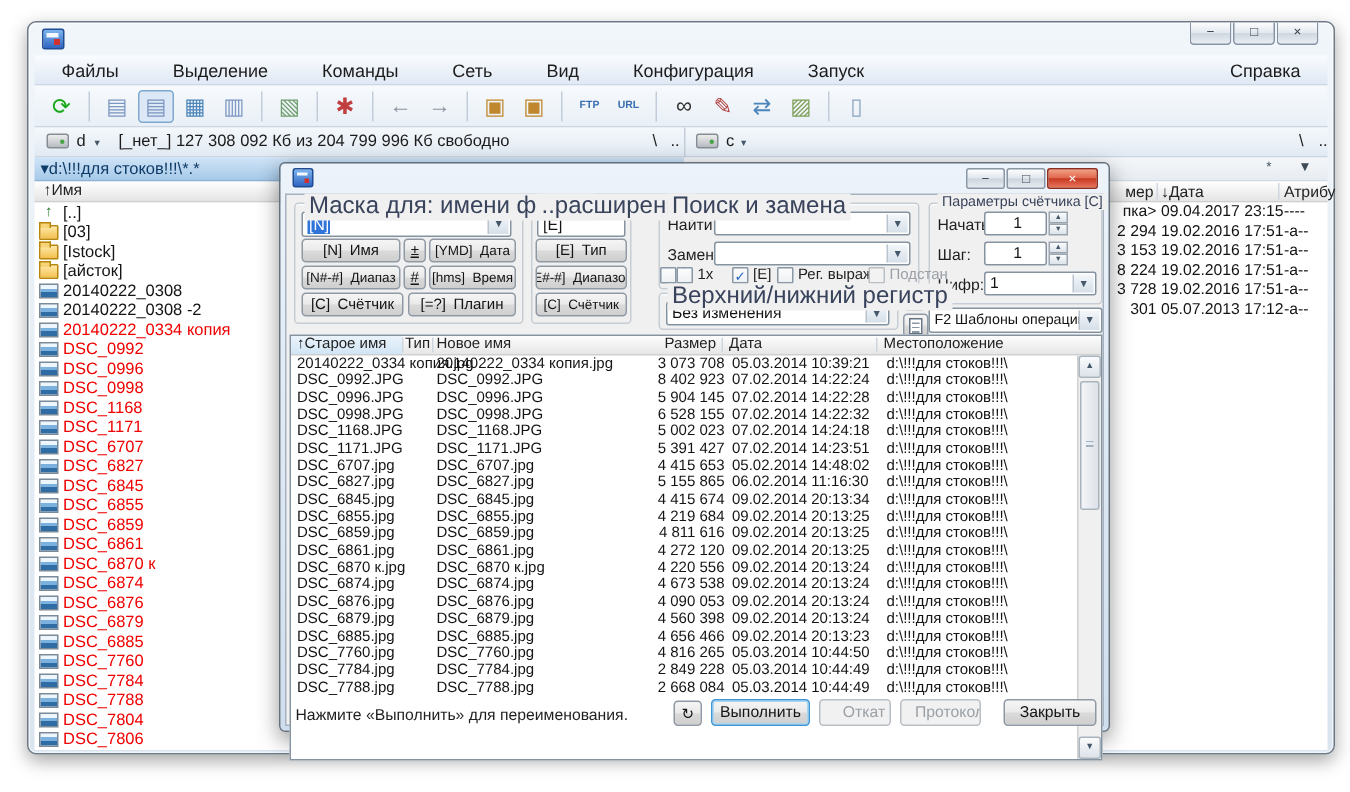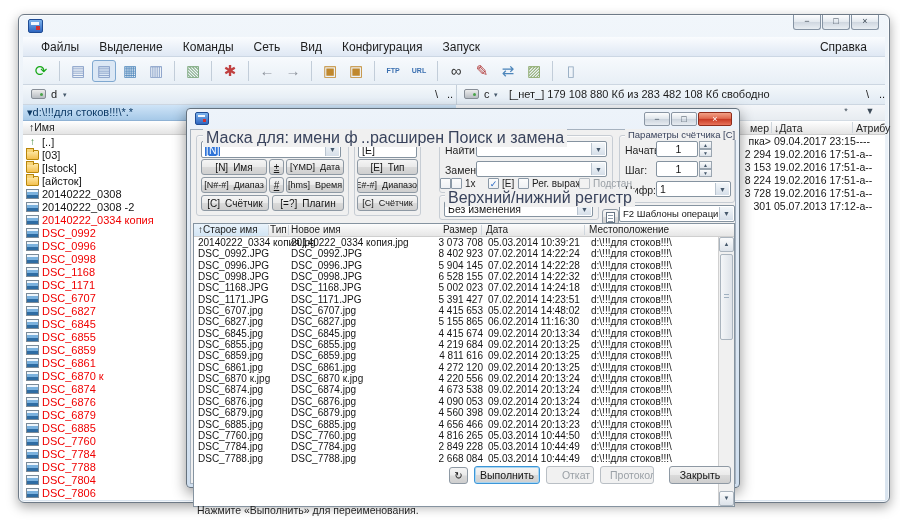--- a/index.html
+++ b/index.html
@@ -16,21 +16,21 @@
     background:linear-gradient(#7db4ee,#2f66c0); border:1px solid #1f4c94; }
   .app-icon::before { content:""; position:absolute; left:2px; top:2px; width:8px; height:3px; background:#fff; opacity:.92; }
   .app-icon::after { content:""; position:absolute; right:2px; bottom:2px; width:4px; height:4px; background:#d03030; }
   .title-text { position:absolute; left:30px; top:4px; font-size:12px; color:#2b2b2b; white-space:nowrap; }
   .winbtns { position:absolute; right:10px; top:0; display:flex; gap:1px; }
   .wbtn { width:28px; height:15px; border:1px solid #8593a3; border-top:none; border-radius:0 0 3px 3px;
     background:linear-gradient(#fdfdfe,#e3e9ef 48%,#cfd7e0 52%,#e9eef3);
     font-size:9px; line-height:13px; text-align:center; color:#3a4552; }
 
   .menubar { position:absolute; left:4px; top:22px; right:4px; height:20px; display:flex; align-items:center;
-    padding-left:8px; background:linear-gradient(#fafcfe,#dfe8f4); border-bottom:1px solid #ccd7e4; }
+    padding-left:8px; background:linear-gradient(#fafcfe,#dfe8f4); border-bottom:1px solid #ccd7e4;gap:16px; }
   .menu-item { padding:3px 10px; font-size:12px; color:#1c1c1c; white-space:nowrap; }
   .menu-help { position:absolute; right:22px; top:25px; font-size:12px; color:#1c1c1c; }
 
   .toolbar { position:absolute; left:4px; top:42px; right:4px; height:28px; display:flex; align-items:center;
     padding-left:6px; gap:2px; background:linear-gradient(#f7fafd,#e8eff6); border-bottom:1px solid #ccd6e1; }
   .tbtn { width:24px; height:22px; display:flex; align-items:center; justify-content:center;
     font-size:15px; border:1px solid transparent; border-radius:3px; }
   .tbtn.pressed { background:#dce8f5; border-color:#7fa8d0; }
   .tbtn .small-txt { font-size:7px; font-weight:bold; letter-spacing:0; }
   .tsep { width:1px; height:20px; background:#c2cdd9; margin:0 4px; flex:0 0 1px; }
@@ -146,21 +146,21 @@
   .c-date { left:294px; } .c-loc { left:397px; }
   .dscroll { position:absolute; right:0; top:13px; bottom:0; width:16px; background:#f0f0f0; border-left:1px solid #d0d0d0; }
   .sarr { position:absolute; left:0; right:0; height:15px; border:1px solid #aab4be; border-radius:2px;
     background:linear-gradient(#fafbfc,#dde3ea); font-size:6px; text-align:center; line-height:13px; color:#45586b; }
   .sarr.up { top:0; } .sarr.down { bottom:0; }
   .sthumb { position:absolute; left:1px; right:1px; top:17px; height:86px; border:1px solid #aab4be; border-radius:2px;
     background:linear-gradient(90deg,#f4f6f8,#dde2e8); }
   .sthumb::after { content:""; position:absolute; left:3px; right:3px; top:50%; margin-top:-3px; height:6px;
     background:repeating-linear-gradient(#9fb0c0 0 1px,transparent 1px 3px); }
 
-  .dlg-status { position:absolute; left:10px; top:362px; font-size:10.5px; color:#1f1f1f; white-space:nowrap;margin-top:33px; }
+  .dlg-status { position:absolute; left:10px; top:362px; font-size:10.5px; color:#1f1f1f; white-space:nowrap; }
   .pagebtn-inner { width:9px; height:11px; background:#fff; border:1px solid #667483;
     box-shadow:inset 0 2px 0 #fff; position:relative; }
   .pagebtn-inner::after { content:""; position:absolute; left:1px; right:1px; top:2px; height:7px;
     background:repeating-linear-gradient(#8a98a6 0 1px,transparent 1px 3px); }
 </style>
 </head>
 <body>
 
 <div class="window">
   <div class="titlebar">
@@ -245,27 +245,27 @@
       <div class="tsep"></div>
       <div class="tbtn">
         <span style="color: rgb(143, 166, 189);">▯</span>
       </div>
     </div>
 
   <div class="drivebar">
     <span class="drive-icon" style="left:8px;top:4px;"></span>
     <span class="dtext" style="left:28px;top:3px;">d</span>
     <span class="darrow" style="left:40px;top:6px;">▾</span>
+    <span class="dtext" style="left:56px;top:3px;">[_нет_] 127 308 092 Кб из 204 799 996 Кб свободно</span>
     <span class="barbtn" style="left:412px;top:3px;">\</span>
     <span class="barbtn" style="left:424px;top:3px;">..</span>
     <div class="dbar-split"></div>
     <span class="drive-icon" style="left:441px;top:4px;"></span>
     <span class="dtext" style="left:461px;top:3px;">c</span>
     <span class="darrow" style="left:471px;top:6px;">▾</span>
-    <span class="dtext" style="left:486px;top:3px;">[_нет_] 179 108 880 Кб из 283 482 108 Кб свободно</span>
     <span class="barbtn" style="left:843px;top:3px;">\</span>
     <span class="barbtn" style="left:856px;top:3px;">..</span>
   </div>
 
   <div class="pathbar-left">
     <span>▾</span><span>d:\!!!для стоков!!!\*.*</span>
   </div>
   <div class="pathbar-right">
     <span class="pr-btn" style="right:30px;">*</span>
     <span class="pr-btn" style="right:6px;">▼</span>

